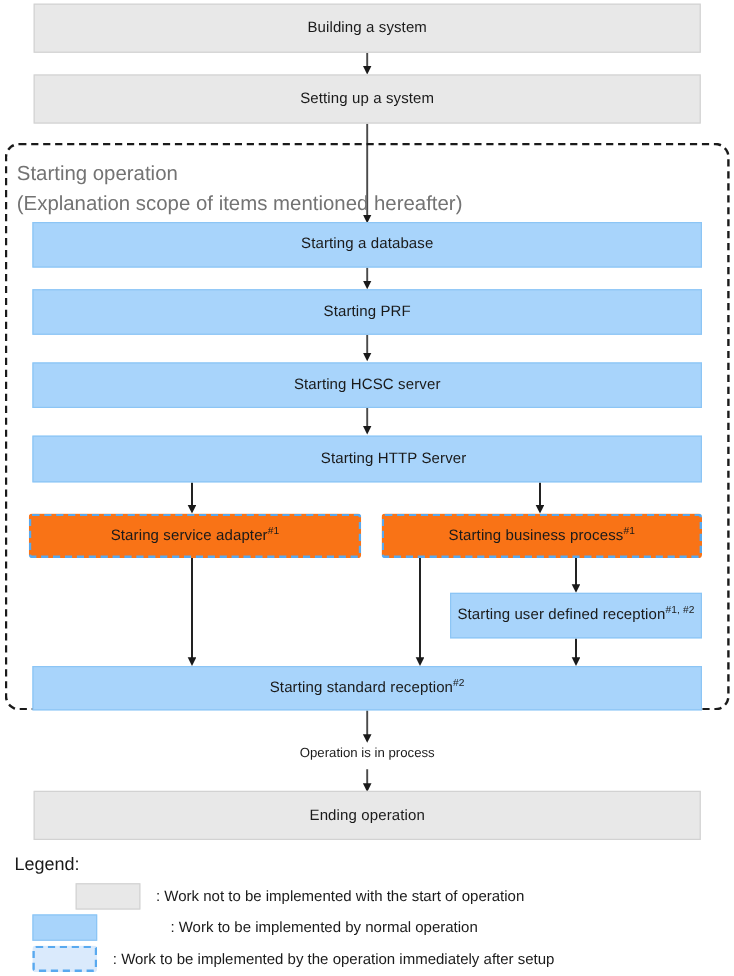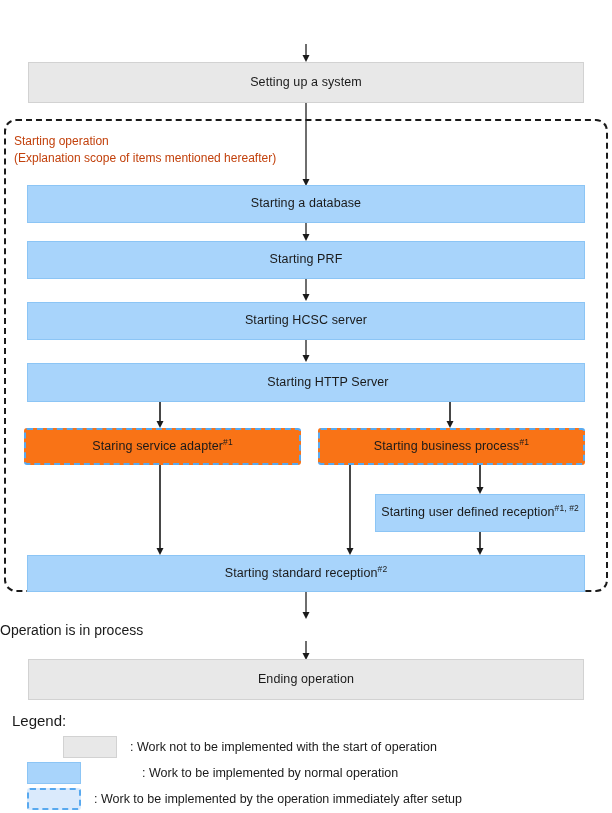--- a/index.html
+++ b/index.html
@@ -54,31 +54,31 @@
   .scope-box {
     position: absolute;
     box-sizing: border-box;
     border: 2px dashed #1a1a1a;
     border-radius: 12px;
     background: transparent;
   }
 
   .scope-label {
     position: absolute;
-    font-size: 12px;
+    font-size: 17px;
     line-height: 1.45;
     white-space: pre-line;
-    color: #c2410c;
+    color: #737373;
   }
 
   .edge-label {
     position: absolute;
-    font-size: 14px;
+    font-size: 11px;
     color: #1a1a1a;
-    text-align: left;
+    text-align: center;
     white-space: nowrap;
   }
 
   sup {
     font-size: 8.5px;
     vertical-align: super;
     line-height: 0;
   }
 
   #arrows {
@@ -163,20 +163,23 @@
     <path d="M480,532 L480,553" stroke="#1a1a1a" stroke-width="1.6" fill="none" marker-end="url(#arrowhead)"></path>
 
     <line x1="306" y1="592" x2="306" y2="617" stroke="#4a4a4a" stroke-width="1.6" marker-end="url(#arrowhead)"></line>
 
     <line x1="306" y1="641" x2="306" y2="658" stroke="#4a4a4a" stroke-width="1.6" marker-end="url(#arrowhead)"></line>
   </svg>
 
   <div class="scope-box" style="left:4px; top:119px; width:604px; height:473px;"></div>
   <div class="scope-label" style="left:14px; top:133px;"><span>Starting operation</span><br><span>(Explanation scope of items mentioned hereafter)</span></div>
 
+  <div class="node gray" style="left:28px; top:3px; width:556px; height:41px;">
+    <span>Building a system</span>
+  </div>
 
   <div class="node gray" style="left:28px; top:62px; width:556px; height:41px;">
     <span>Setting up a system</span>
   </div>
 
   <div class="node blue" style="left:27px; top:185px; width:558px; height:38px;">
     <span>Starting a database</span>
   </div>
 
   <div class="node blue" style="left:27px; top:241px; width:558px; height:38px;">

